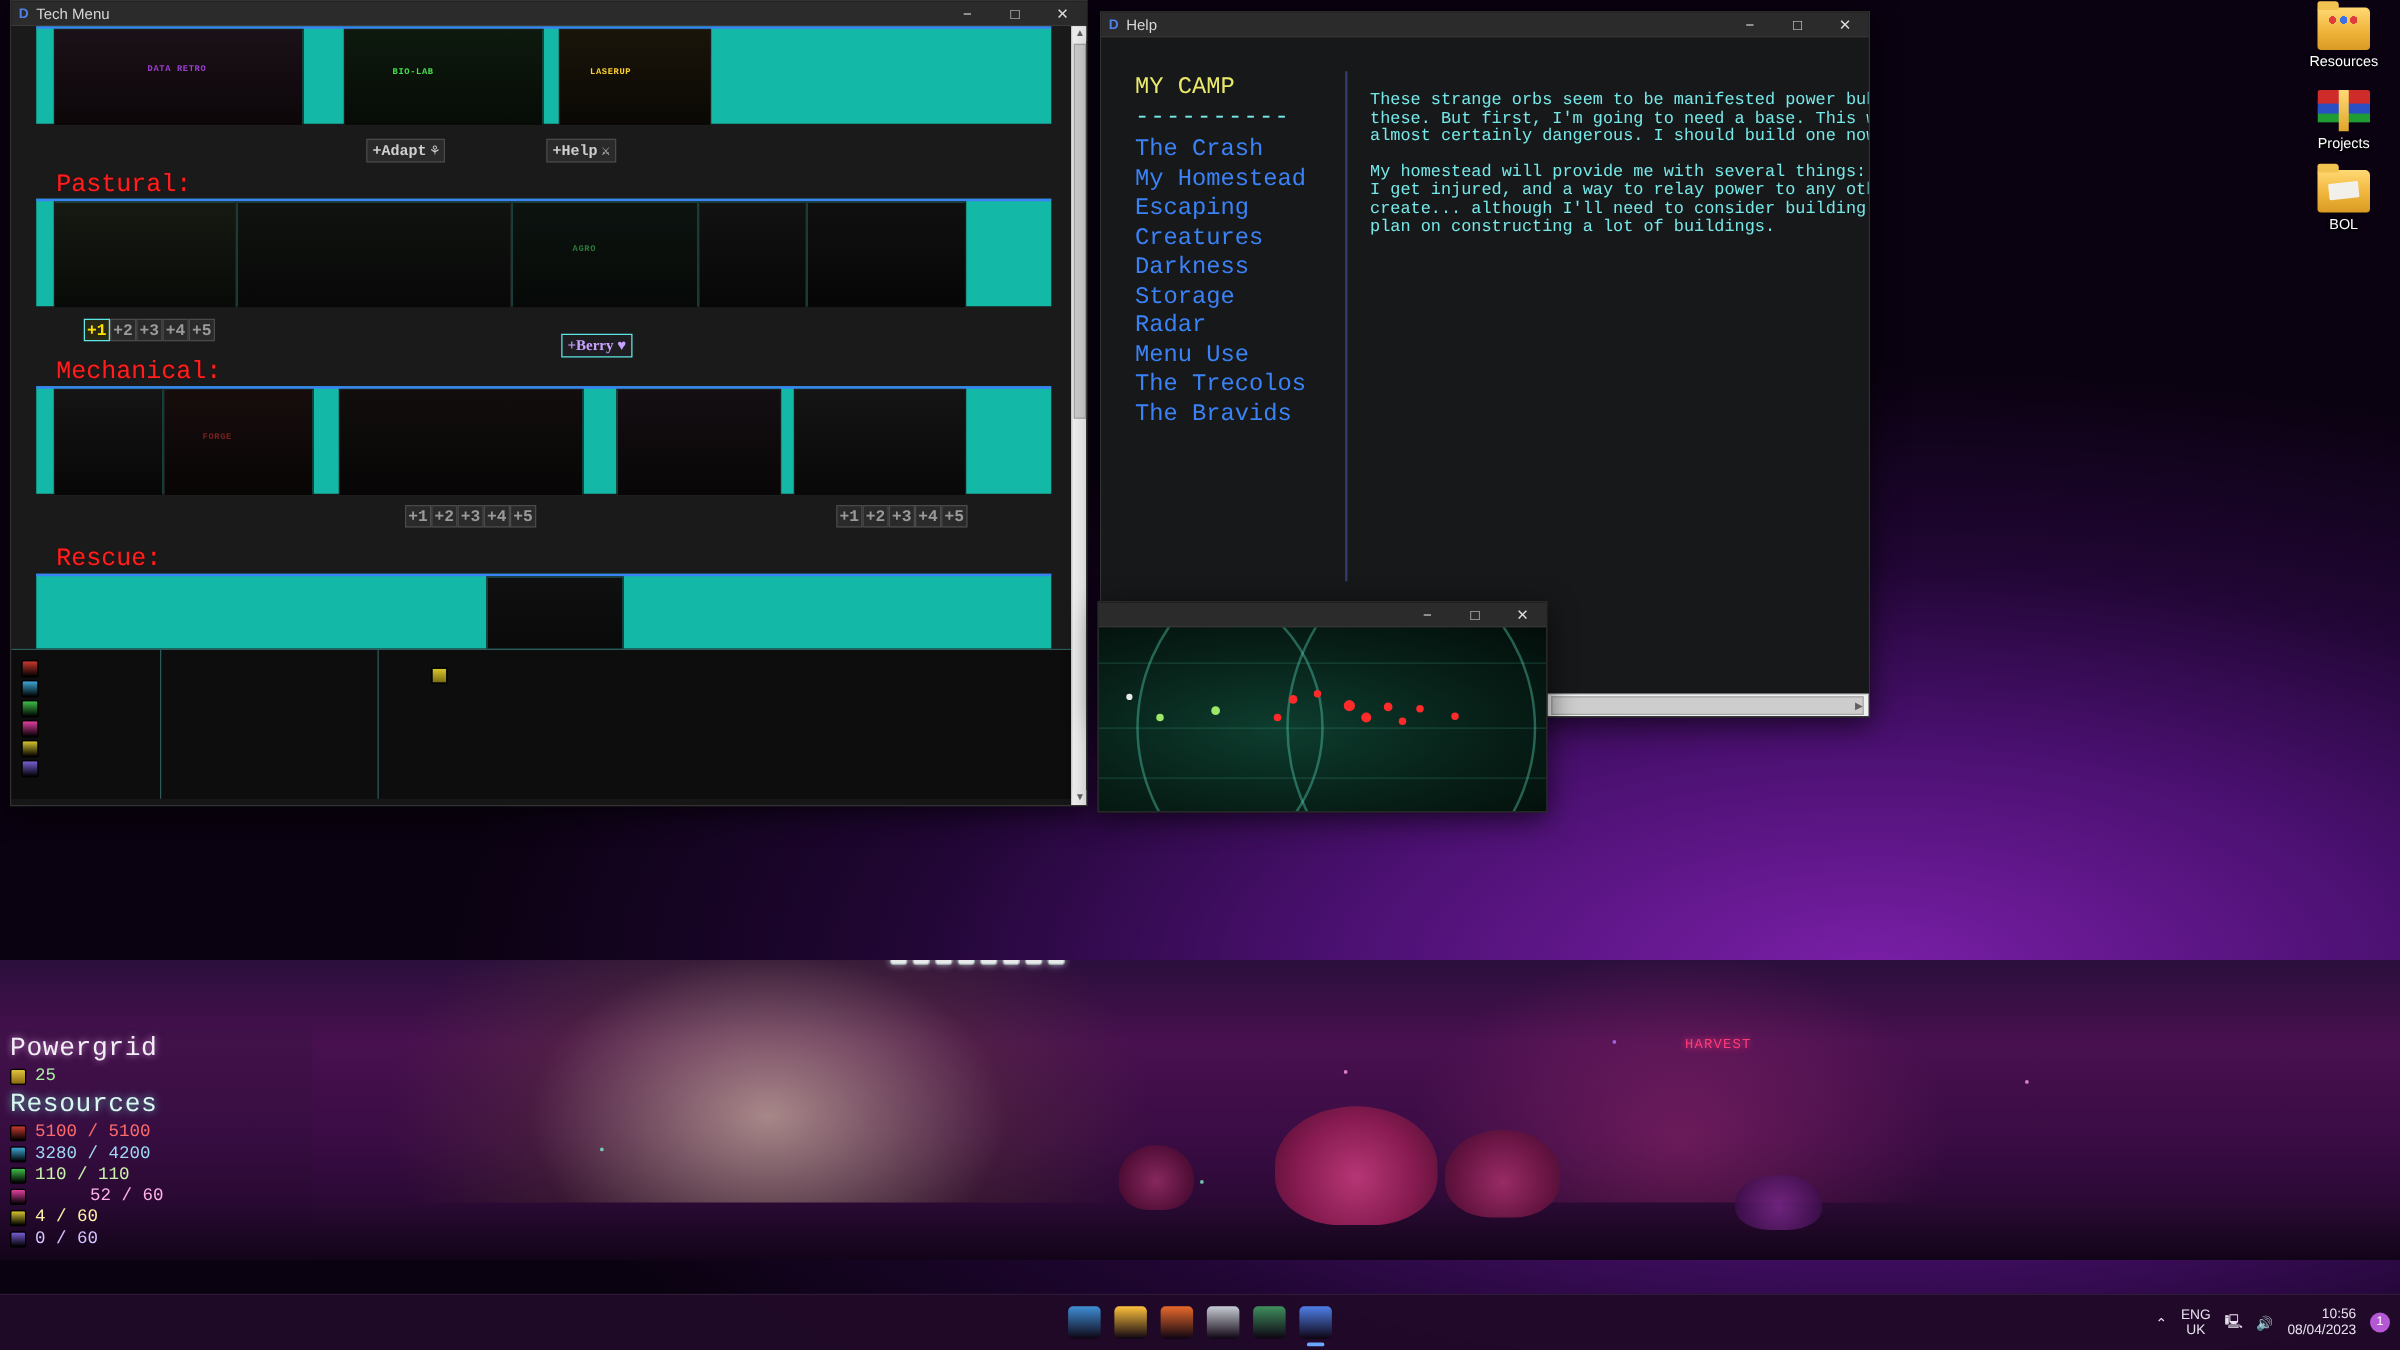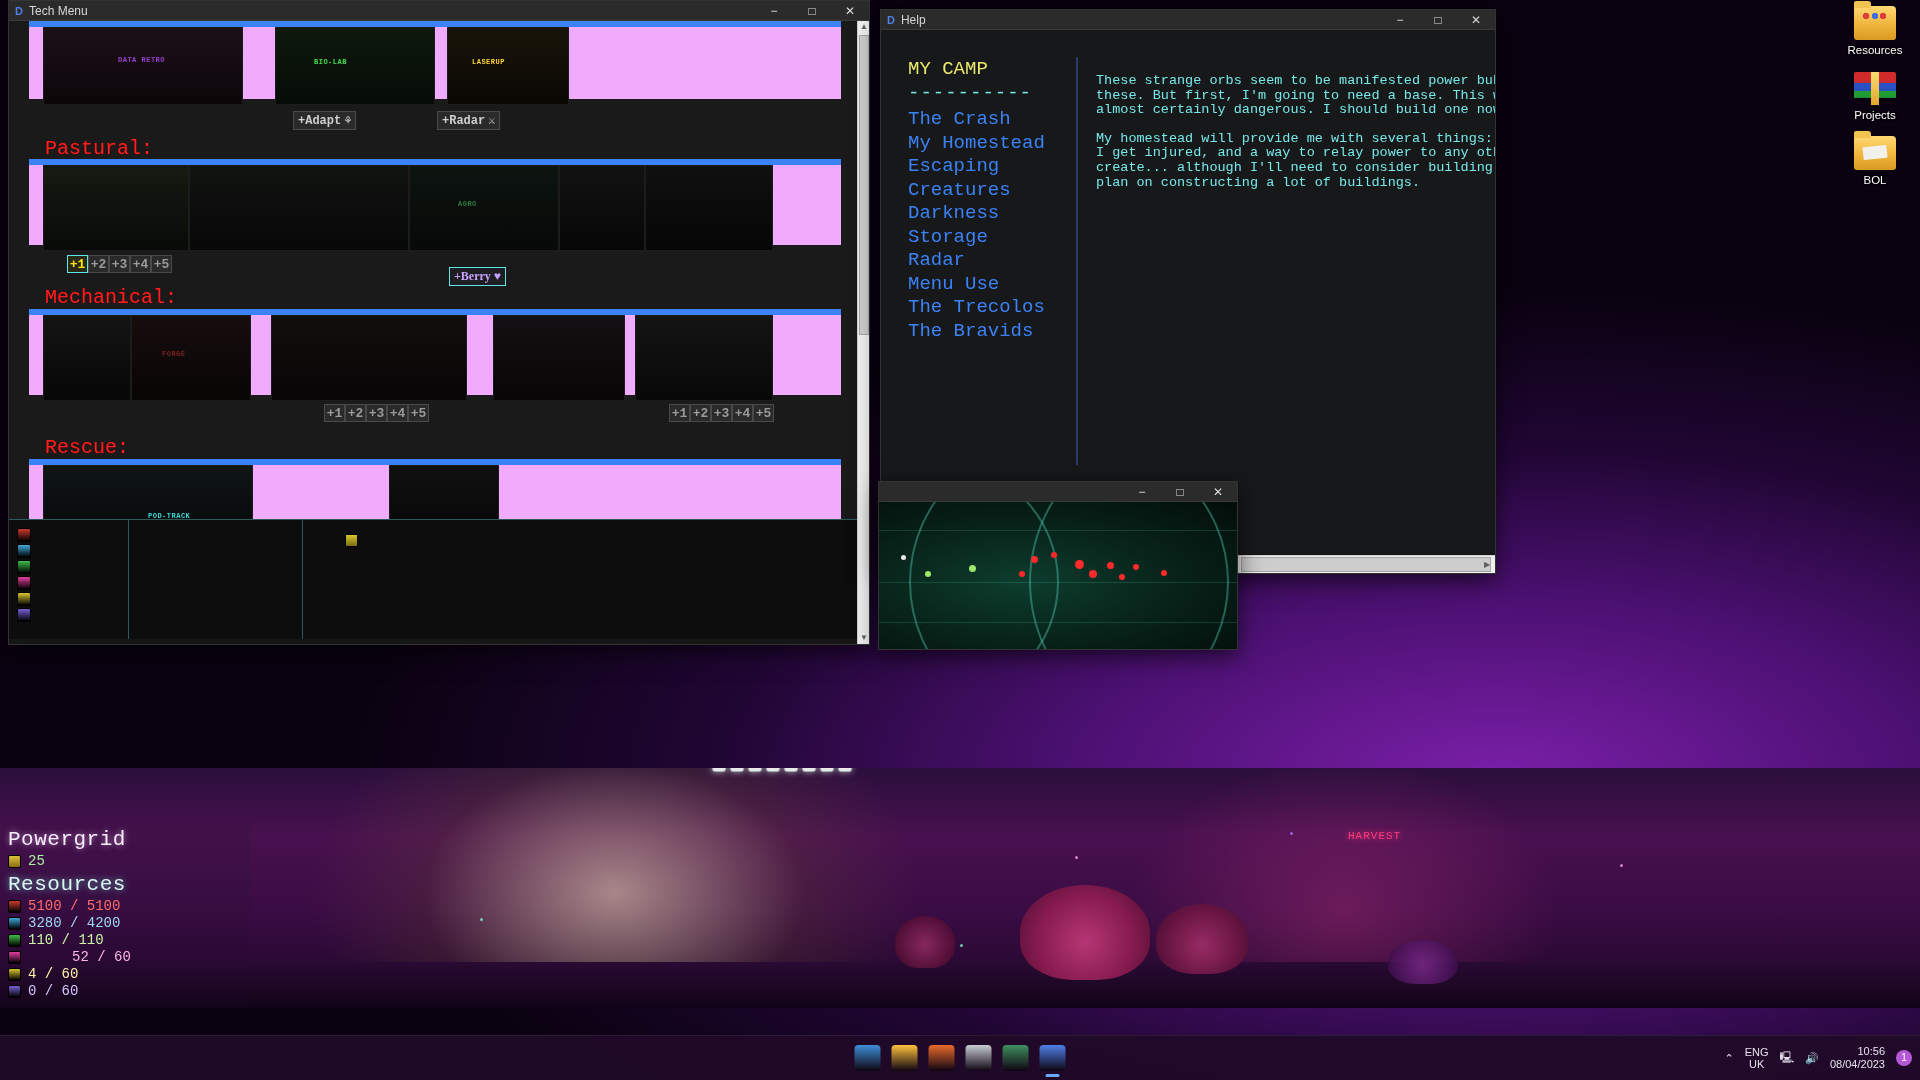--- a/index.html
+++ b/index.html
@@ -108,21 +108,21 @@
   .wbtn { width:38px; height:100%; display:flex; align-items:center; justify-content:center;
     color:#dcdcdc; font:12px "Liberation Sans",sans-serif; cursor:pointer; }
 
   
   #tech-win { left:8px; top:0; width:862px; height:645px; background:#161616; }
   #tech-body { position:absolute; top:20px; left:0; right:12px; bottom:125px;
     background:#1a1a1a; overflow:hidden; }
   .tech-section { position:absolute; left:36px; color:#ff1f1f;
     font:400 20px "Liberation Mono", monospace; text-shadow:0 0 1px #600;text-align:right; }
   .tech-strip { position:absolute; left:20px; right:16px; height:86px;
-    background:#f0abfc; border-top:6px solid #3b82f6; }
+    background:#14b8a6; border-top:2px solid #3b82f6; }
   .card { position:absolute; top:0; height:86px; background:#111;
     border:1px solid #1c1c1c; overflow:hidden; }
   .card-label { position:absolute; font:700 7px "Liberation Mono", monospace;
     letter-spacing:.5px; }
   .upgrades { position:absolute; display:flex; }
   .up { min-width:21px; height:18px; background:#2a2a2a; border:1px solid #4a4a4a;
     color:#9a9a9a; font:700 13px "Liberation Mono", monospace;
     display:flex; align-items:center; justify-content:center; cursor:pointer; }
   .up.active { background:#2a2a14; border-color:#5fe6e6; color:#ffe000; }
   .tag { position:absolute; height:19px; padding:0 4px; background:#2a2a2a;
@@ -299,21 +299,21 @@
         </div>
         <div class="card" style="left:246px; width:160px; height:78px; background:linear-gradient(#0e1a0e,#060b06);">
           <span class="card-label" style="left:38px; top:30px; color:#46e04a;">BIO-LAB</span>
         </div>
       </div>
       <div class="tag" style="left:284px; top:78px;">
         <span>+Adapt</span>
         <span>⚘</span>
       </div>
       <div class="tag" style="left:428px; top:78px;">
-        <span>+Radar</span>
+        <span>+Help</span>
         <span>⚔</span>
       </div>
 
       <div class="tech-section" style="top:116px;">Pastural:</div>
       <div class="tech-strip" style="top:138px; height:86px;">
         <div class="card" style="left:14px; width:146px; background:linear-gradient(#161a12,#080a07);"></div>
         <div class="card" style="left:160px; width:220px; background:linear-gradient(#111311,#070807);"></div>
         <div class="card" style="left:380px; width:150px; background:linear-gradient(#0d1410,#060907);">
           <span class="card-label" style="left:48px; top:34px; color:#2e7a3e;">AGRO</span>
         </div>
@@ -352,23 +352,20 @@
       <div class="upgrades" style="left:660px; top:383px;">
           <div class="up">+1</div>
           <div class="up">+2</div>
           <div class="up">+3</div>
           <div class="up">+4</div>
           <div class="up">+5</div>
         </div>
 
       <div class="tech-section" style="top:415px;">Rescue:</div>
       <div class="tech-strip" style="top:438px; height:86px;">
-        <div class="card" style="left:14px; width:210px; background:linear-gradient(#0f1414,#060808);">
-          <span class="card-label" style="left:104px; top:46px; color:#3ad8d8;">POD-TRACK</span>
-        </div>
         <div class="card" style="left:360px; width:110px; background:linear-gradient(#101010,#060606);"></div>
       </div>
     </div>
 
     <div id="tech-tray">
       <div class="tray-col" style="width:120px;"></div>
       <div class="tray-col" style="width:174px;"></div>
       <div class="tray-col" style="flex:1; border-right:none;">
         <div style="margin:14px 0 0 42px; width:13px; height:13px; background:linear-gradient(#d8c62f,#7a6c10); border:1px solid #000;"></div>
       </div>

